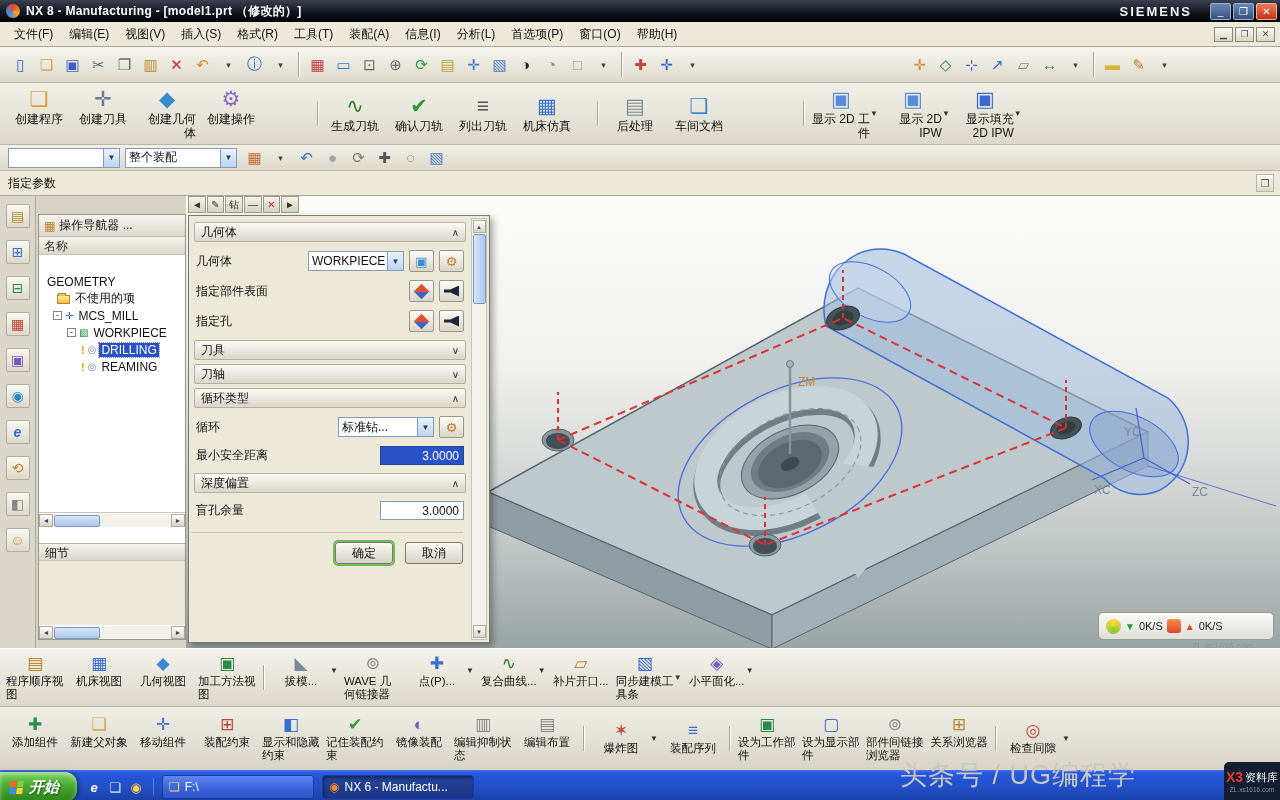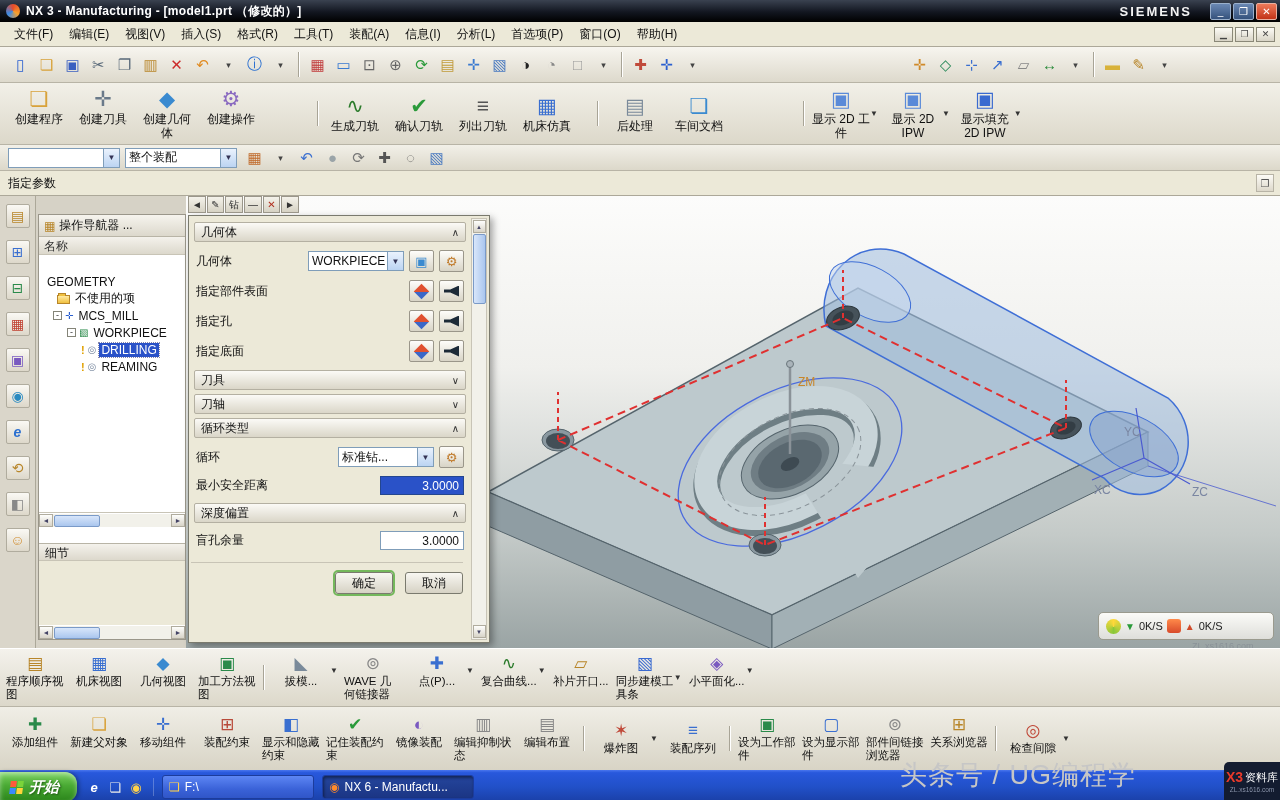--- a/index.html
+++ b/index.html
@@ -28,21 +28,21 @@
   .tbi{width:25px;height:25px;display:flex;align-items:center;justify-content:center;font-size:15px;border-radius:2px}
   .vsep{width:0;height:25px;border-left:1px solid #a8a496;border-right:1px solid #fff;margin:0 5px}
   .sp1{flex:1}.spend{width:95px}
 
   
   .tb2{position:absolute;top:83px;left:0;right:0;height:62px;background:linear-gradient(#f2f0e8,#dcd8ca);border-bottom:1px solid #b8b4a6;display:flex;align-items:center;padding:0 8px;z-index:17}
   .bgrp{display:flex;align-items:flex-start;gap:2px}
   .camb{display:flex;align-items:center;padding:2px 2px;border-radius:2px}
   .cstack{display:flex;flex-direction:column;align-items:center;width:58px}
   .ci{font-size:21px;height:24px;line-height:24px}
-  .cl{font-size:12px;line-height:1.12;text-align:center;margin-top:2px}
+  .cl{font-size:12px;line-height:1.12;text-align:right;margin-top:2px}
   .ddm{font-size:8px;color:#333;align-self:center}
   .gap50{width:50px}.gap14{width:14px}.gap68{width:68px}
 
   
   .tb3{position:absolute;top:145px;left:0;right:0;height:26px;background:linear-gradient(#f2f0e8,#dcd8ca);border-bottom:1px solid #b8b4a6;display:flex;align-items:center;gap:5px;padding:0 8px;z-index:16}
   .combo{width:112px;height:20px;border:1px solid #7f9db9;background:#fff;display:flex;align-items:center}
   .cval{flex:1;padding:0 3px;white-space:nowrap;overflow:hidden}
   .carr{width:16px;height:18px;background:linear-gradient(#eaf2fd,#bcd4f2);border-left:1px solid #7f9db9;font-size:8px;color:#335;display:flex;align-items:center;justify-content:center}
 
   
@@ -136,21 +136,21 @@
   .sln{color:#fff;font-size:11px}
   .slu{color:#8a94aa;font-size:6.5px}
 </style>
 </head>
 <body>
 
 <div class="win">
 
   <div class="titlebar">
     <span class="nxlogo"></span>
-    <span class="title">NX 3 - Manufacturing - [model1.prt （修改的）]</span>
+    <span class="title">NX 8 - Manufacturing - [model1.prt （修改的）]</span>
     <span class="brand">SIEMENS</span>
     <span class="wbs">
       <span class="wb">_</span>
       <span class="wb">❐</span>
       <span class="wb close">✕</span>
     </span>
   </div>
 
   <div class="menubar">
     <div class="menuitems">
@@ -536,29 +536,20 @@
     </div>
     <div class="drow">
       <span class="dlabel">指定孔</span>
       <span class="icb">
           <span class="dia"></span>
         </span>
       <span class="icb">
           <span class="flash"></span>
         </span>
     </div>
-    <div class="drow">
-      <span class="dlabel">指定底面</span>
-      <span class="icb">
-          <span class="dia"></span>
-        </span>
-      <span class="icb">
-          <span class="flash"></span>
-        </span>
-    </div>
     <div class="dsec">
       <span>刀具</span>
         <span class="spf"></span>
       <span class="arr">∨</span>
     </div>
     <div class="dsec">
       <span>刀轴</span>
         <span class="spf"></span>
       <span class="arr">∨</span>
     </div>

